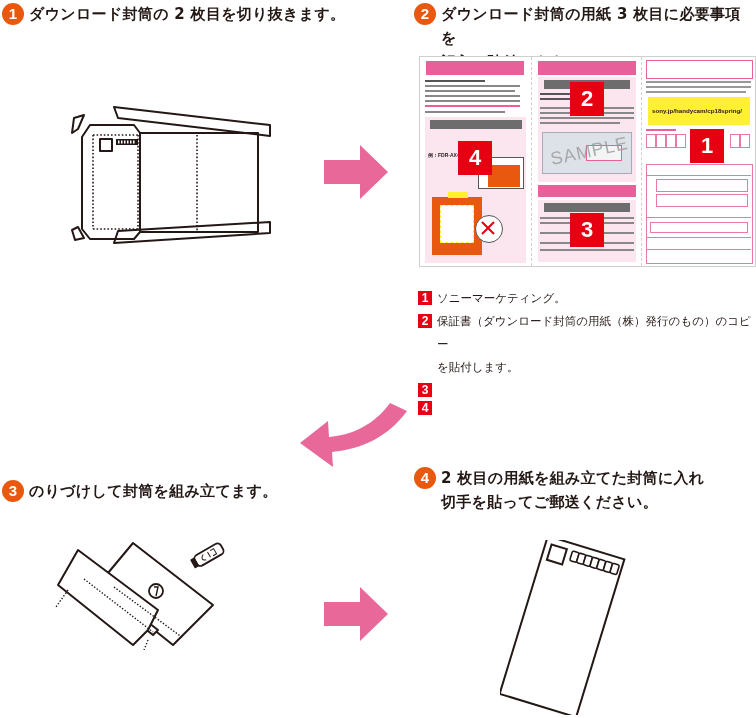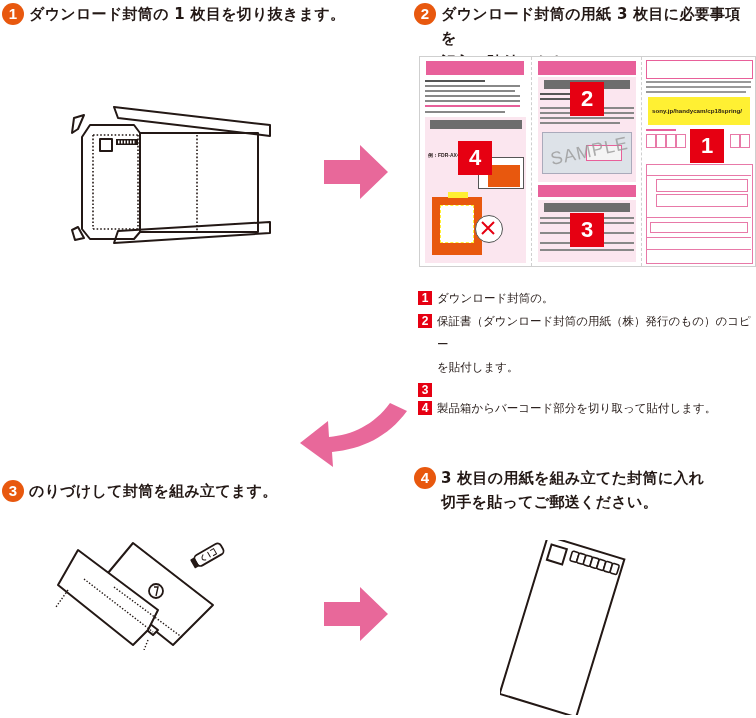--- a/index.html
+++ b/index.html
@@ -29,37 +29,37 @@
   .boxcell { position:absolute; border:1px solid #e879a8; background:#fff; }
   .sample { position:absolute; font-size:18px; color:#9a9a9a; font-family:"Liberation Sans", sans-serif; transform:rotate(-12deg); opacity:0.8; letter-spacing:1px; }
   .arrow { position:absolute; }
   svg { display:block; }
 </style>
 </head>
 <body>
 
 <div class="step-head" style="left:2px; top:2px;">
   <span class="badge">1</span>
-  <span class="head-text">ダウンロード封筒の 1 枚目を切り抜きます。</span>
+  <span class="head-text">ダウンロード封筒の 2 枚目を切り抜きます。</span>
 </div>
 
 <div class="step-head" style="left:414px; top:2px;">
   <span class="badge">2</span>
   <span class="head-text">ダウンロード封筒の用紙 3 枚目に必要事項を
 記入・貼付します</span>
 </div>
 
 <div class="step-head" style="left:2px; top:479px;">
   <span class="badge">3</span>
   <span class="head-text">のりづけして封筒を組み立てます。</span>
 </div>
 
 <div class="step-head" style="left:414px; top:466px;">
   <span class="badge">4</span>
-  <span class="head-text">3 枚目の用紙を組み立てた封筒に入れ
+  <span class="head-text">2 枚目の用紙を組み立てた封筒に入れ
 切手を貼ってご郵送ください。</span>
 </div>
 
 <div class="abs" style="left:70px; top:105px;">
   <svg width="210" height="150" viewBox="0 0 210 150">
     <g fill="none" stroke="#231815" stroke-width="2" stroke-linejoin="round">
 
       <path d="M44 2 L200 20 L200 31 L48 13 Z"></path>
 
       <path d="M44 138 L48 126 L200 117 L200 128 Z"></path>
@@ -175,33 +175,32 @@
     <div class="abs" style="left:14px; top:122px; width:90px; height:11px; border:1px solid #e879a8;"></div>
     <div class="abs" style="left:14px; top:137px; width:90px; height:11px; border:1px solid #e879a8;"></div>
     <div class="abs" style="left:8px; top:165px; width:96px; height:9px; border:1px solid #e879a8;"></div>
     <div class="red-num" style="left:48px; top:72px;">1</div>
   </div>
 </div>
 
 <div class="note-list">
   <div class="note-item">
     <span class="num-sq">1</span>
-    <span class="note-text">ダウンロード封筒の。</span>
+    <span class="note-text">ソニーマーケティング。</span>
   </div>
   <div class="note-item">
     <span class="num-sq">2</span>
     <span class="note-text">保証書（ダウンロード封筒の用紙（株）発行のもの）のコピー
 を貼付します。</span>
   </div>
   <div class="note-item">
     <span class="num-sq">3</span>
   </div>
   <div class="note-item">
     <span class="num-sq">4</span>
-    <span class="note-text">製品箱からバーコード部分を切り取って貼付します。</span>
   </div>
 </div>
 
 <div class="arrow" style="left:290px; top:395px;">
   <svg width="120" height="75" viewBox="0 0 120 75">
     <path d="M100 8 L117 16 C98 42 72 54 42 57 L43 72 L10 48 L38 26 L39 42 C62 40 84 30 100 8 Z" fill="#e8689a"></path>
   </svg>
 </div>
 
 <div class="abs" style="left:48px; top:535px;">

